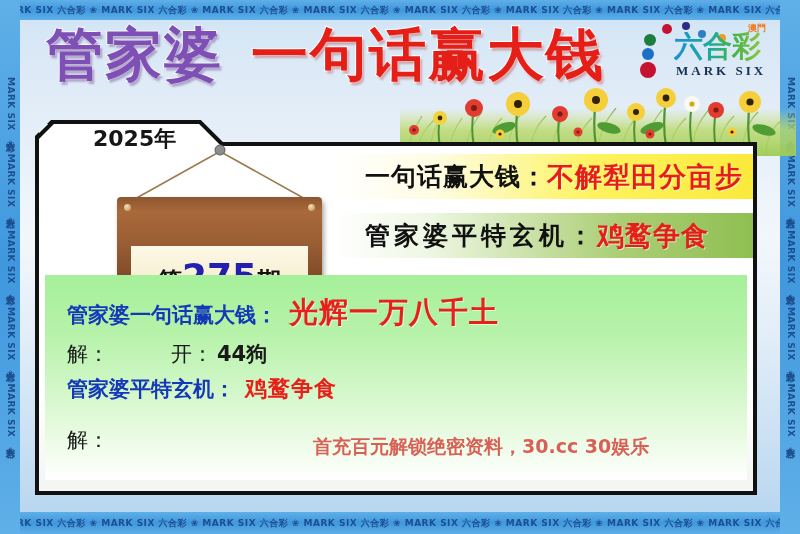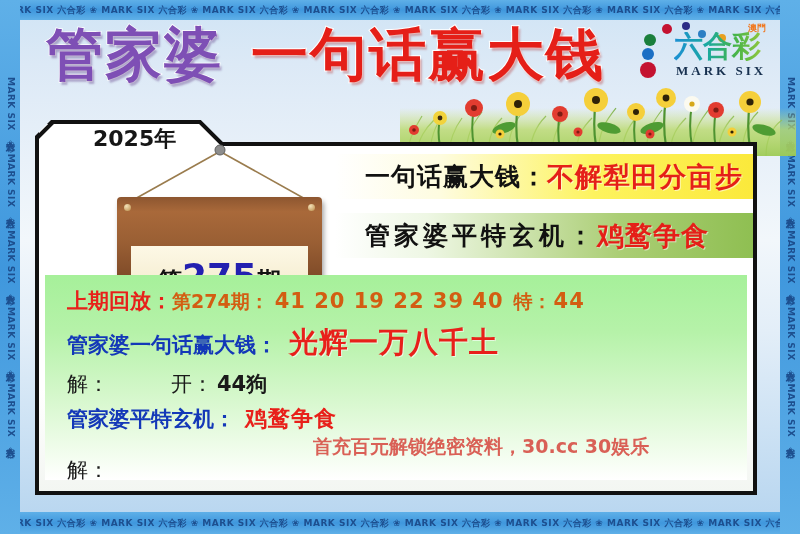--- a/index.html
+++ b/index.html
@@ -343,27 +343,20 @@
       <span class="lbl">一句话赢大钱：</span>
       <span class="val">不解犁田分亩步</span>
     </div>
     <div class="banner banner-green">
       <span class="lbl">管家婆平特玄机：</span>
       <span class="val">鸡鹜争食</span>
     </div>
 
     <div class="info">
 
-      <div class="row r1">
-        <span class="t-red-b">上期回放：</span>
-        <span class="t-orange">第274期：</span>
-        <span class="t-orange-n" style="margin-left:6px;">41 20 19 22 39 40</span>
-        <span class="t-orange" style="margin-left:10px;">特：</span>
-        <span class="t-orange-n" style="margin-left:2px;">44</span>
-      </div>
 
       <div class="row r2">
         <span class="t-blue-b">管家婆一句话赢大钱：</span>
         <span class="t-red-big" style="margin-left:12px;text-align:right;">光辉一万八千土</span>
       </div>
 
       <div class="row r3">
         <span class="t-black">解：</span>
         <span class="t-black" style="margin-left:62px;">开：</span>
         <span class="t-black-b" style="margin-left:4px;">44狗</span>

